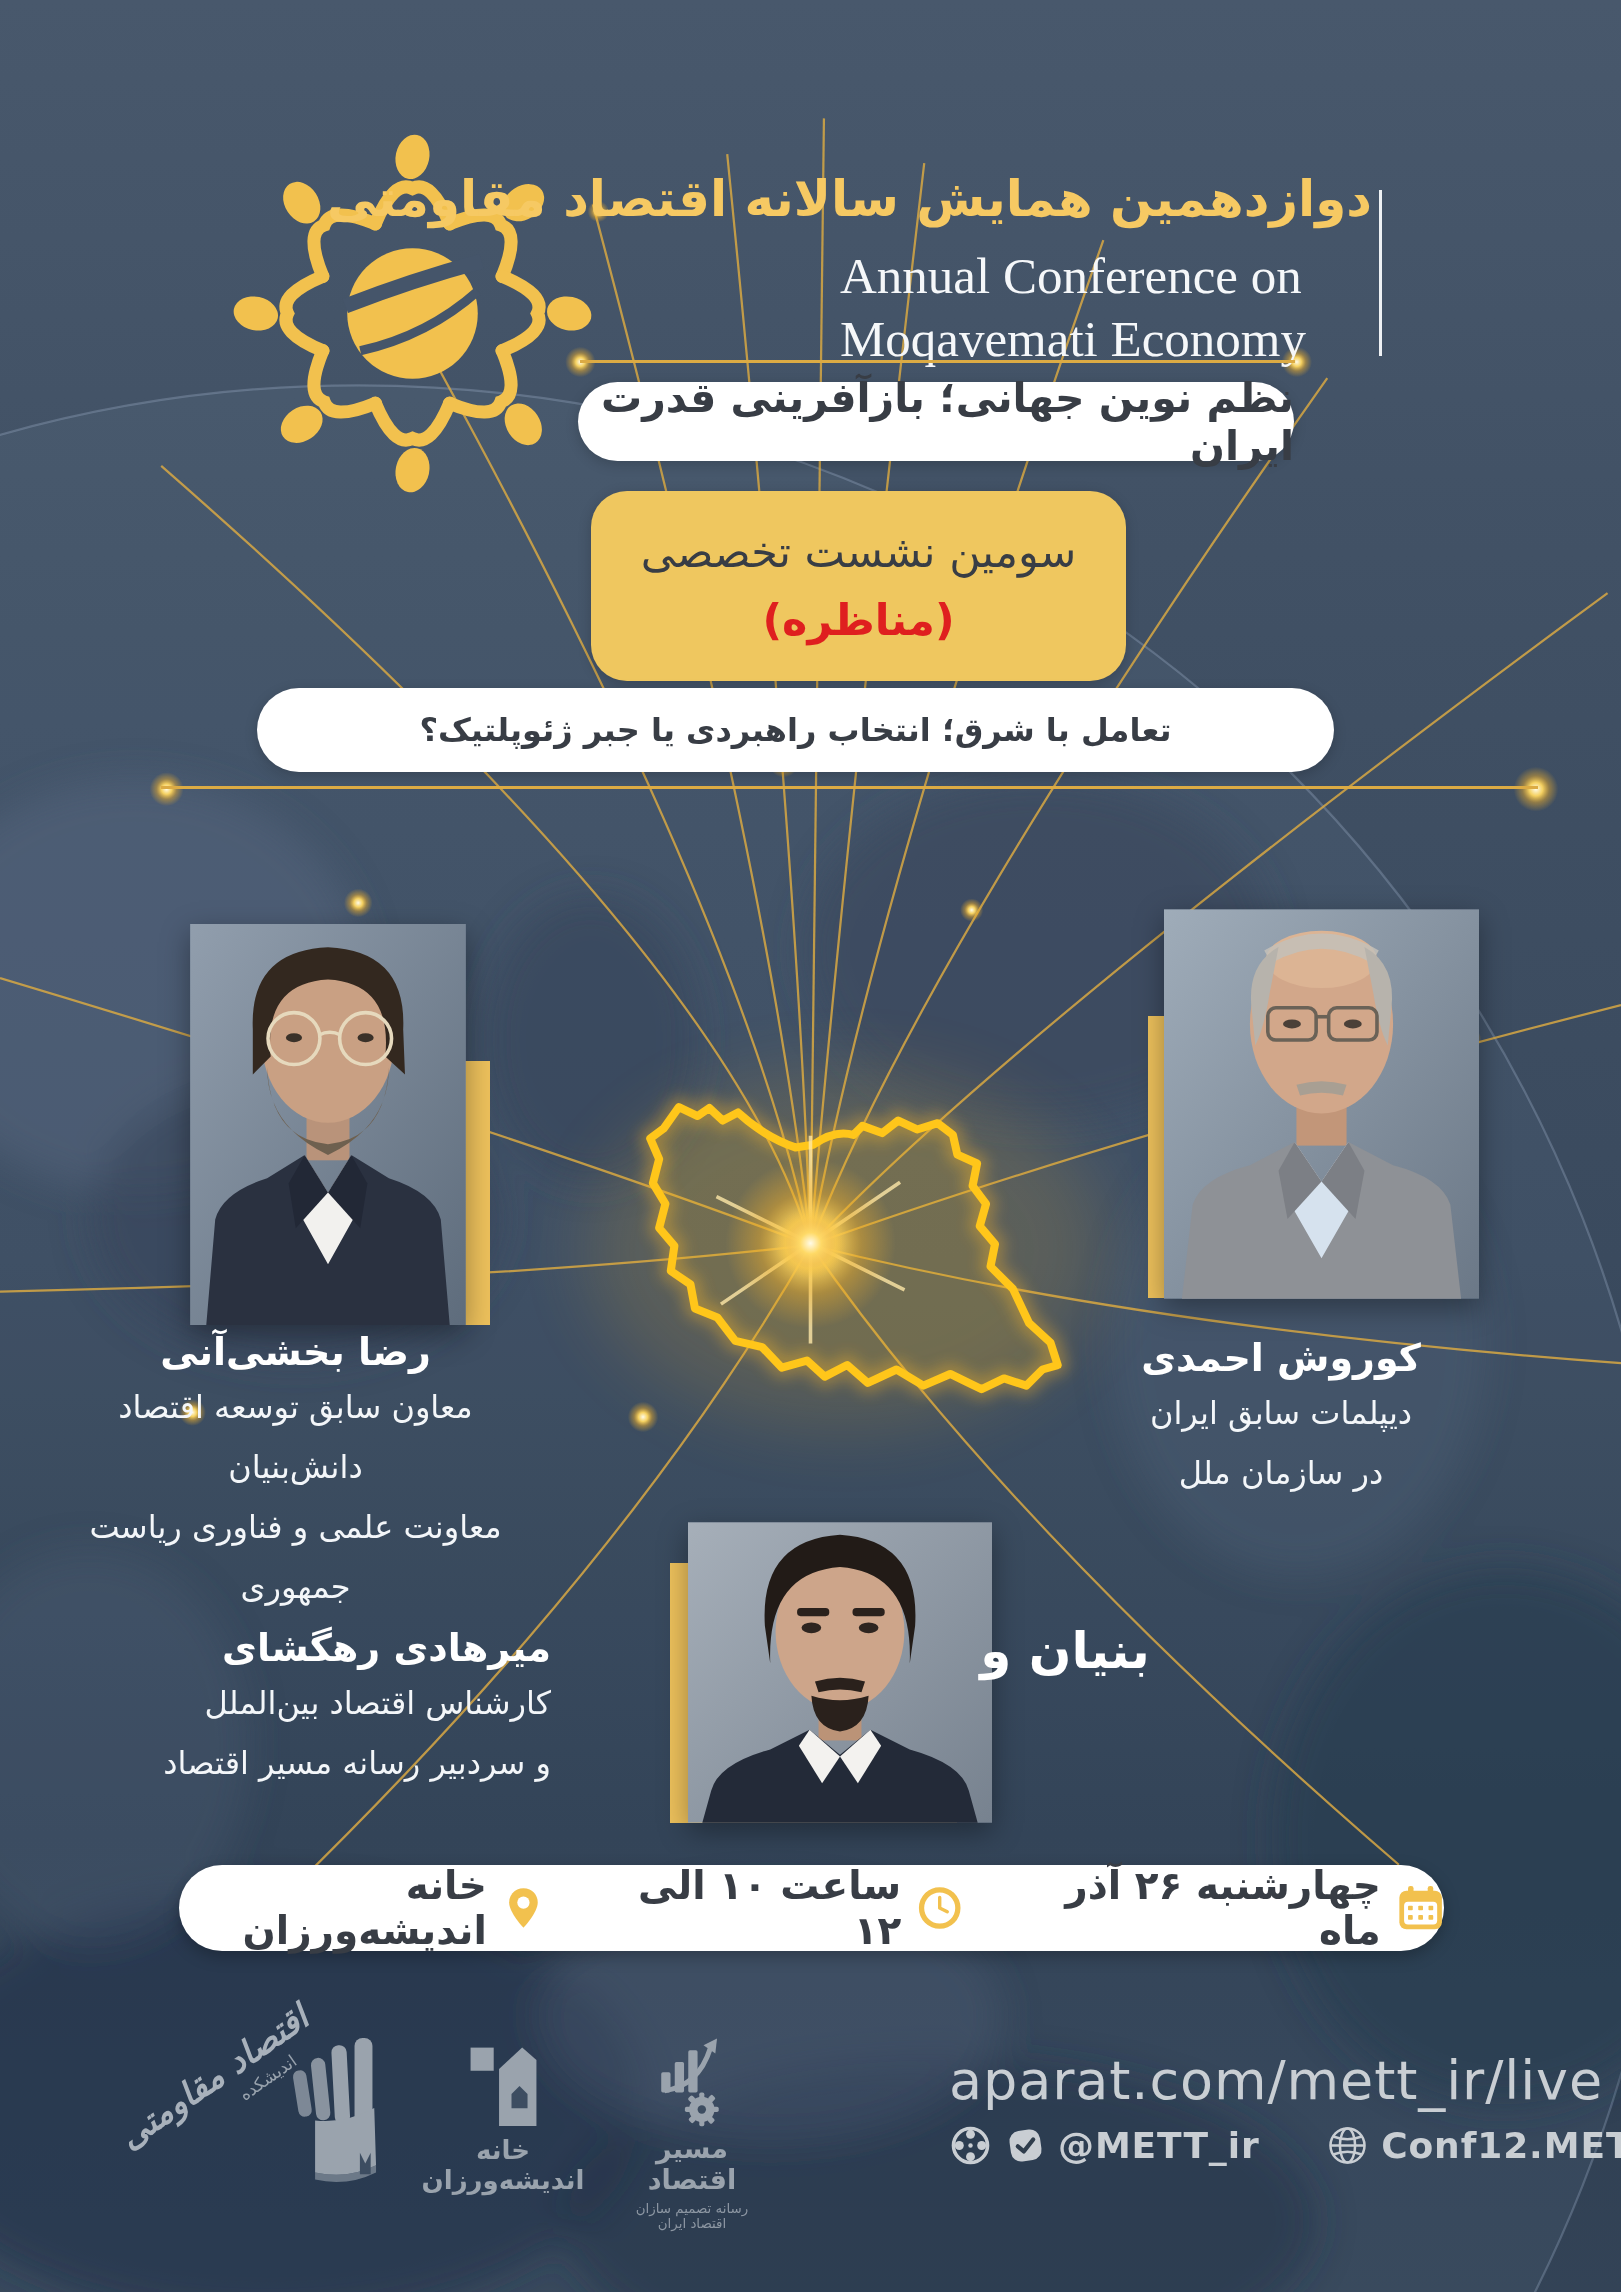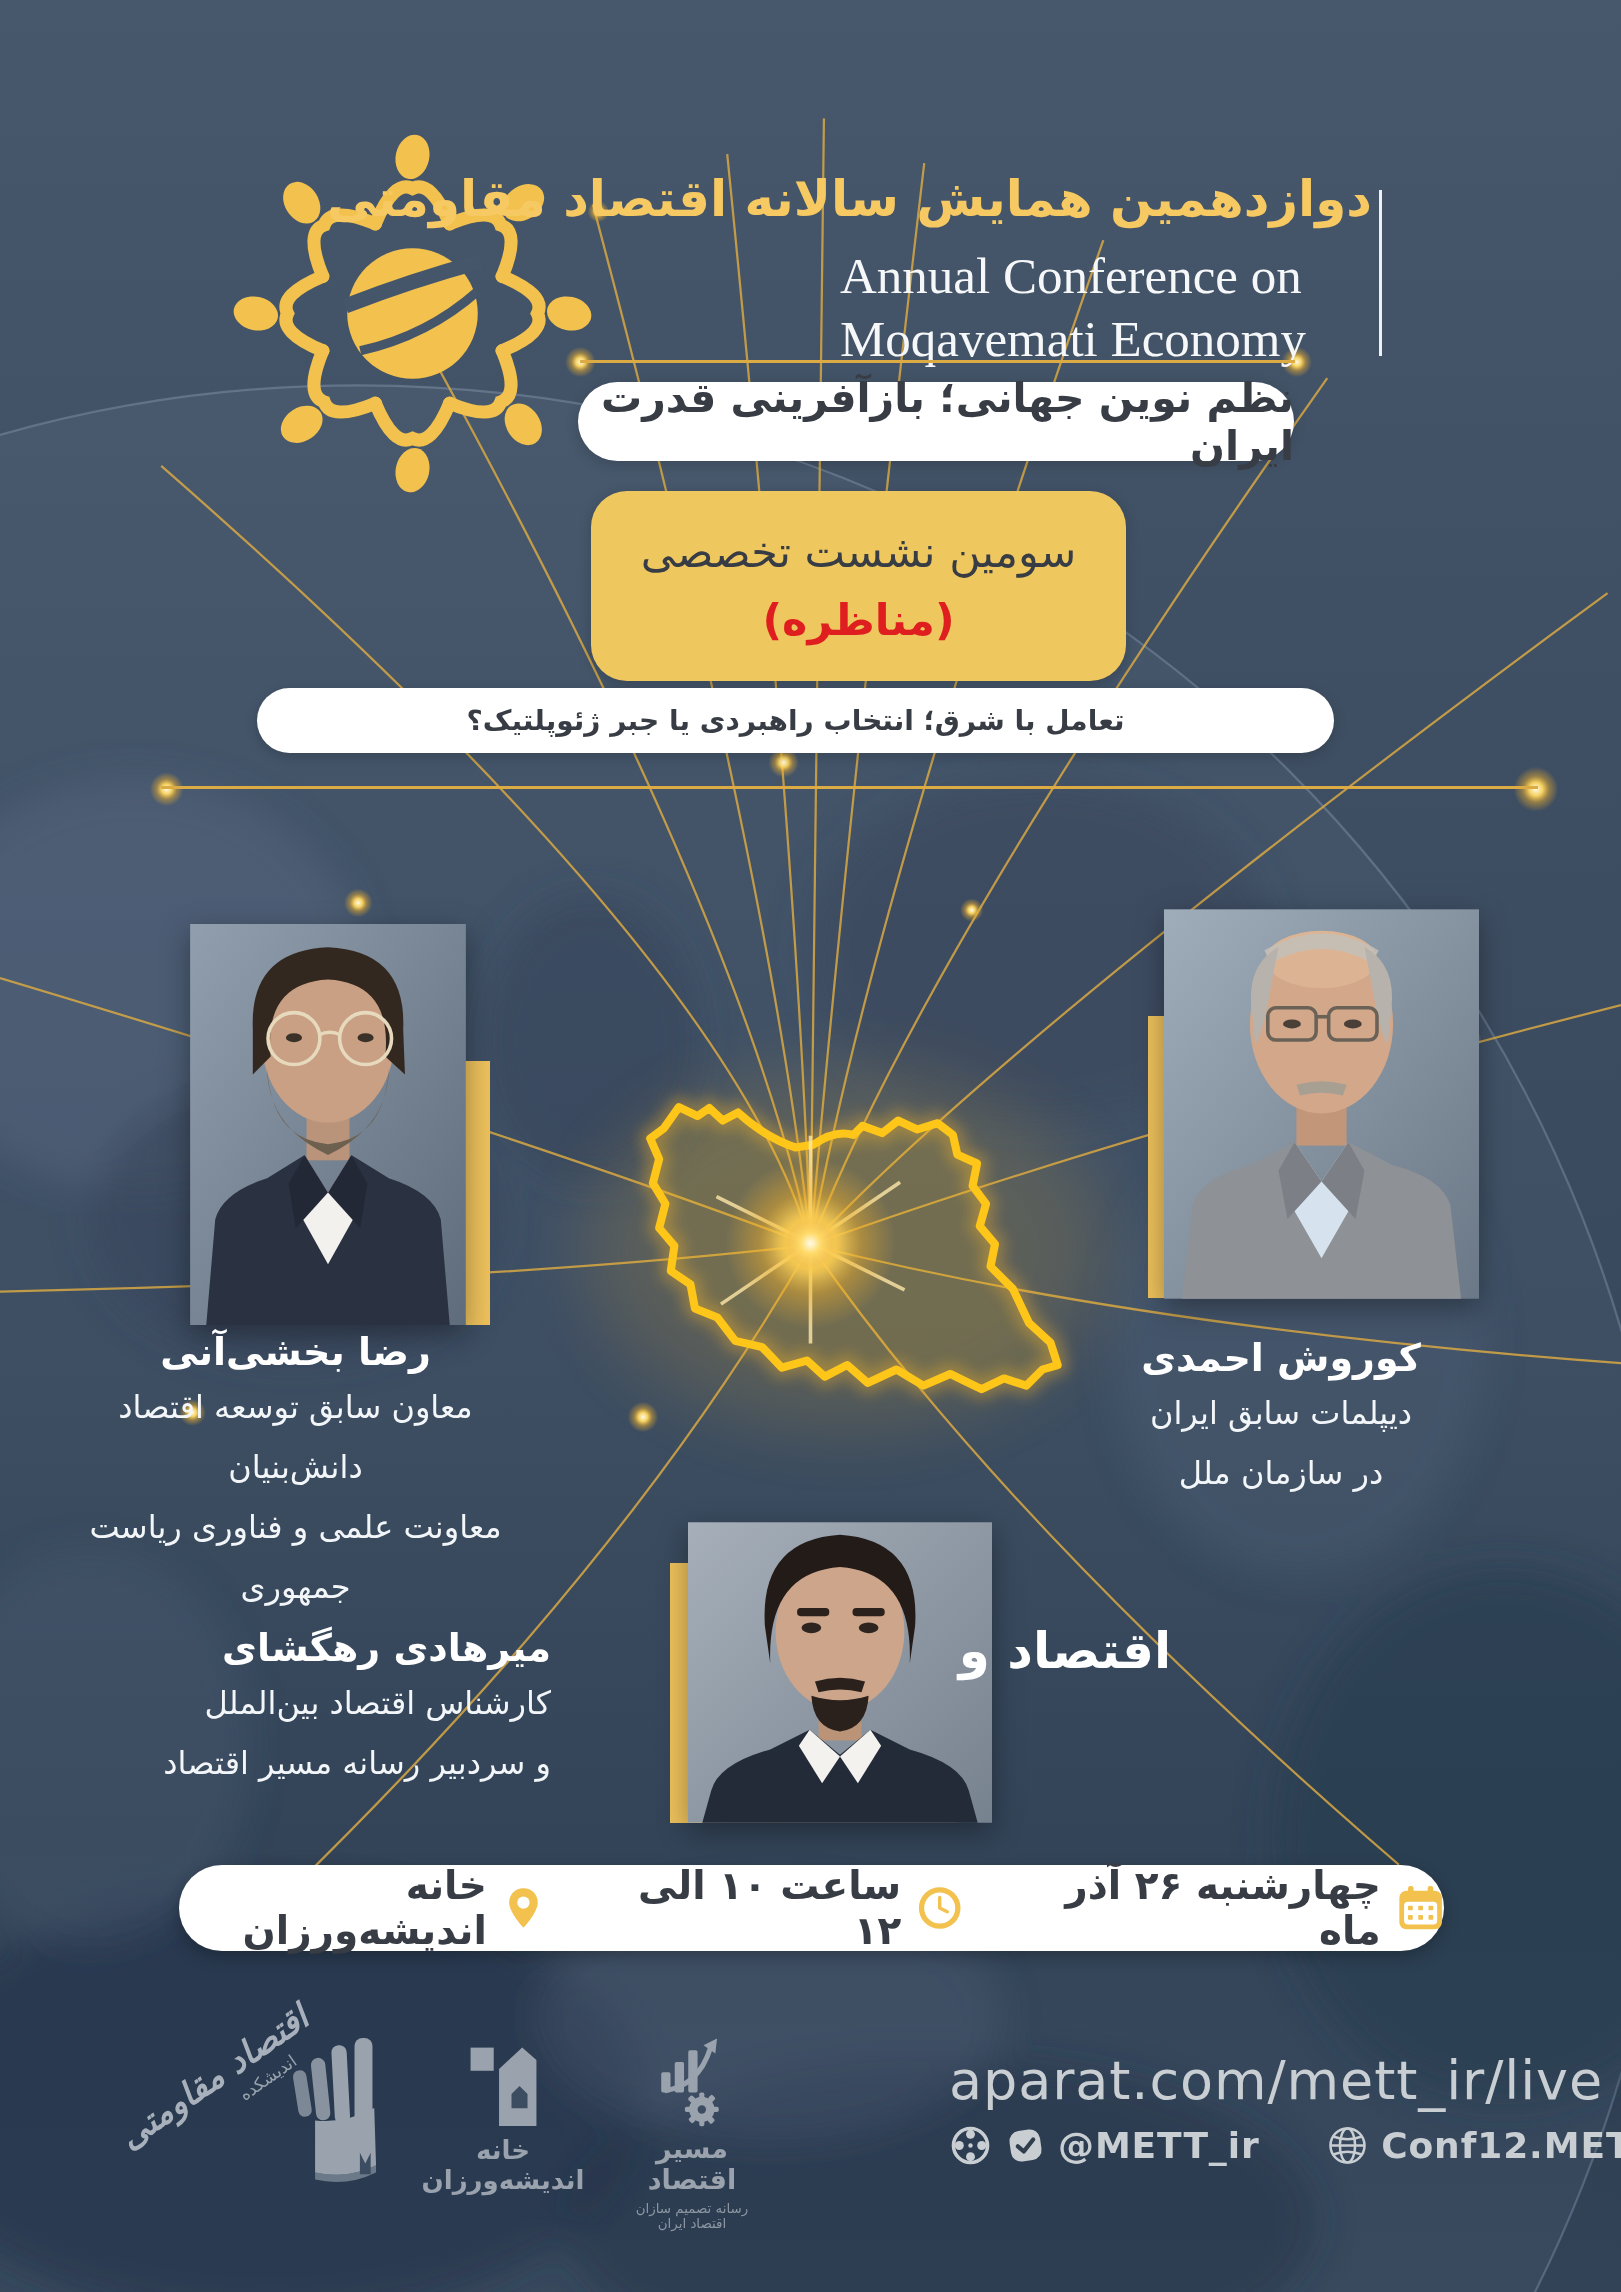--- a/index.html
+++ b/index.html
@@ -15,21 +15,21 @@
   .title-en{left:840px;top:245px;font-family:"Liberation Serif",serif;font-size:51px;color:#f5f7f9;line-height:63px;font-weight:500;}
   .vdivider{left:1379px;top:190px;width:2.7px;height:166px;background:#eef1f4;}
   .hrule{height:2.7px;background:#dcab44;}
   .hr1{left:580px;top:360px;width:715px;}
   .hr2{left:161px;top:786px;width:1377px;}
 
   
   .pill{background:#ffffff;border-radius:42px;display:flex;align-items:center;justify-content:center;
         color:#383d45;font-weight:bold;direction:rtl;box-shadow:0 3.6px 12.5px rgba(0,0,0,0.18);}
   .pill1{left:578px;top:382px;width:716px;height:79px;font-size:41px;}
-  .pill2{left:257px;top:688px;width:1077px;height:65px;font-size:28px;}
+  .pill2{left:257px;top:688px;width:1077px;height:84px;font-size:32px;}
   .session-box{left:591px;top:491px;width:535px;height:190px;background:#efc75f;border-radius:36px;
         display:flex;flex-direction:column;align-items:center;justify-content:center;gap:18px;direction:rtl;
         box-shadow:0 3.6px 12.5px rgba(0,0,0,0.18);}
   .session-box .l1{font-size:43px;font-weight:normal;color:#383d45;}
   .session-box .l2{font-size:43px;font-weight:bold;color:#df1f1f;}
 
   
   .photo{position:absolute;box-shadow:0 9px 27px rgba(0,0,0,0.35);}
   .accent-rect{position:absolute;background:#edc15c;}
   .sp-text{position:absolute;color:#ffffff;direction:rtl;}
@@ -286,21 +286,21 @@
       <path d="M204,232 L170,262 L190,292 L216,250 Z" fill="#f3f2ef"></path>
     </svg>
   </div>
   <div class="sp-text right-txt" style="right:1070px;top:1623px;width:502px;">
     <div class="nm">میرهادی رهگشای</div>
     <div class="rl">کارشناس اقتصاد بین‌الملل</div>
     <div class="rl">و سردبیر رسانه مسیر اقتصاد</div>
   </div>
 
   <div class="abs host-label">
-    <div class="h1">اقتصاد و</div>
+    <div class="h1">بنیان و</div>
   </div>
 
   <div class="abs info-pill">
     <div class="info-item">
       <svg width="52" height="52" viewBox="0 0 60 60">
         <rect x="14" y="2" width="7" height="12" rx="3" fill="#f2c14e"></rect>
           <rect x="39" y="2" width="7" height="12" rx="3" fill="#f2c14e"></rect>
         <rect x="3" y="8" width="54" height="49" rx="9" fill="#f2c14e"></rect>
         <rect x="9" y="22" width="42" height="29" rx="5" fill="#ffffff"></rect>
         <g fill="#f2c14e">

